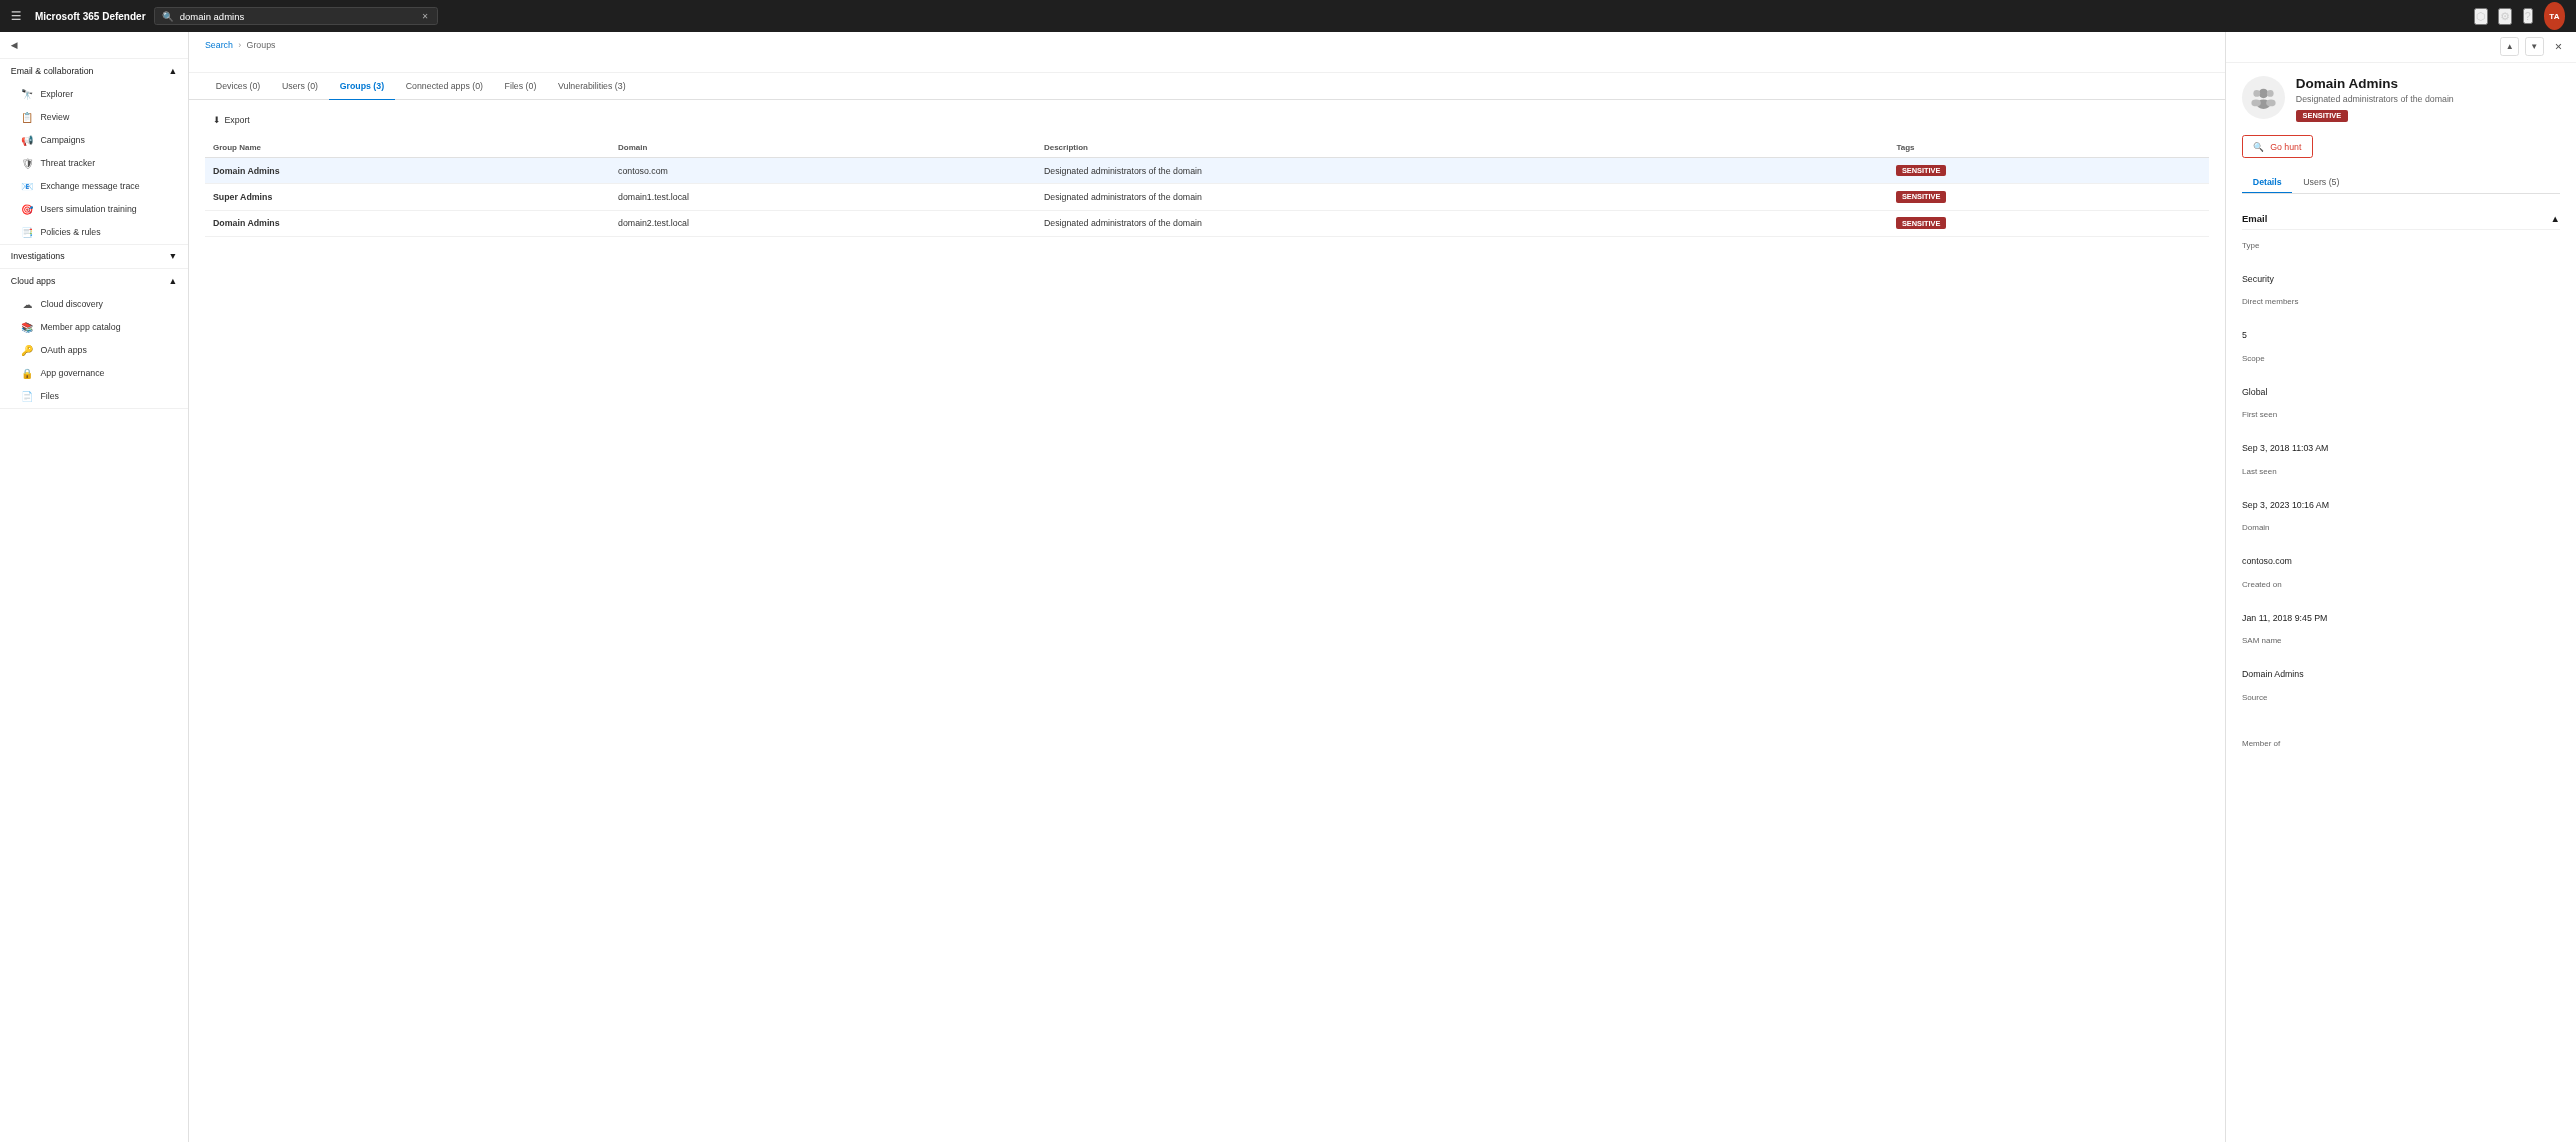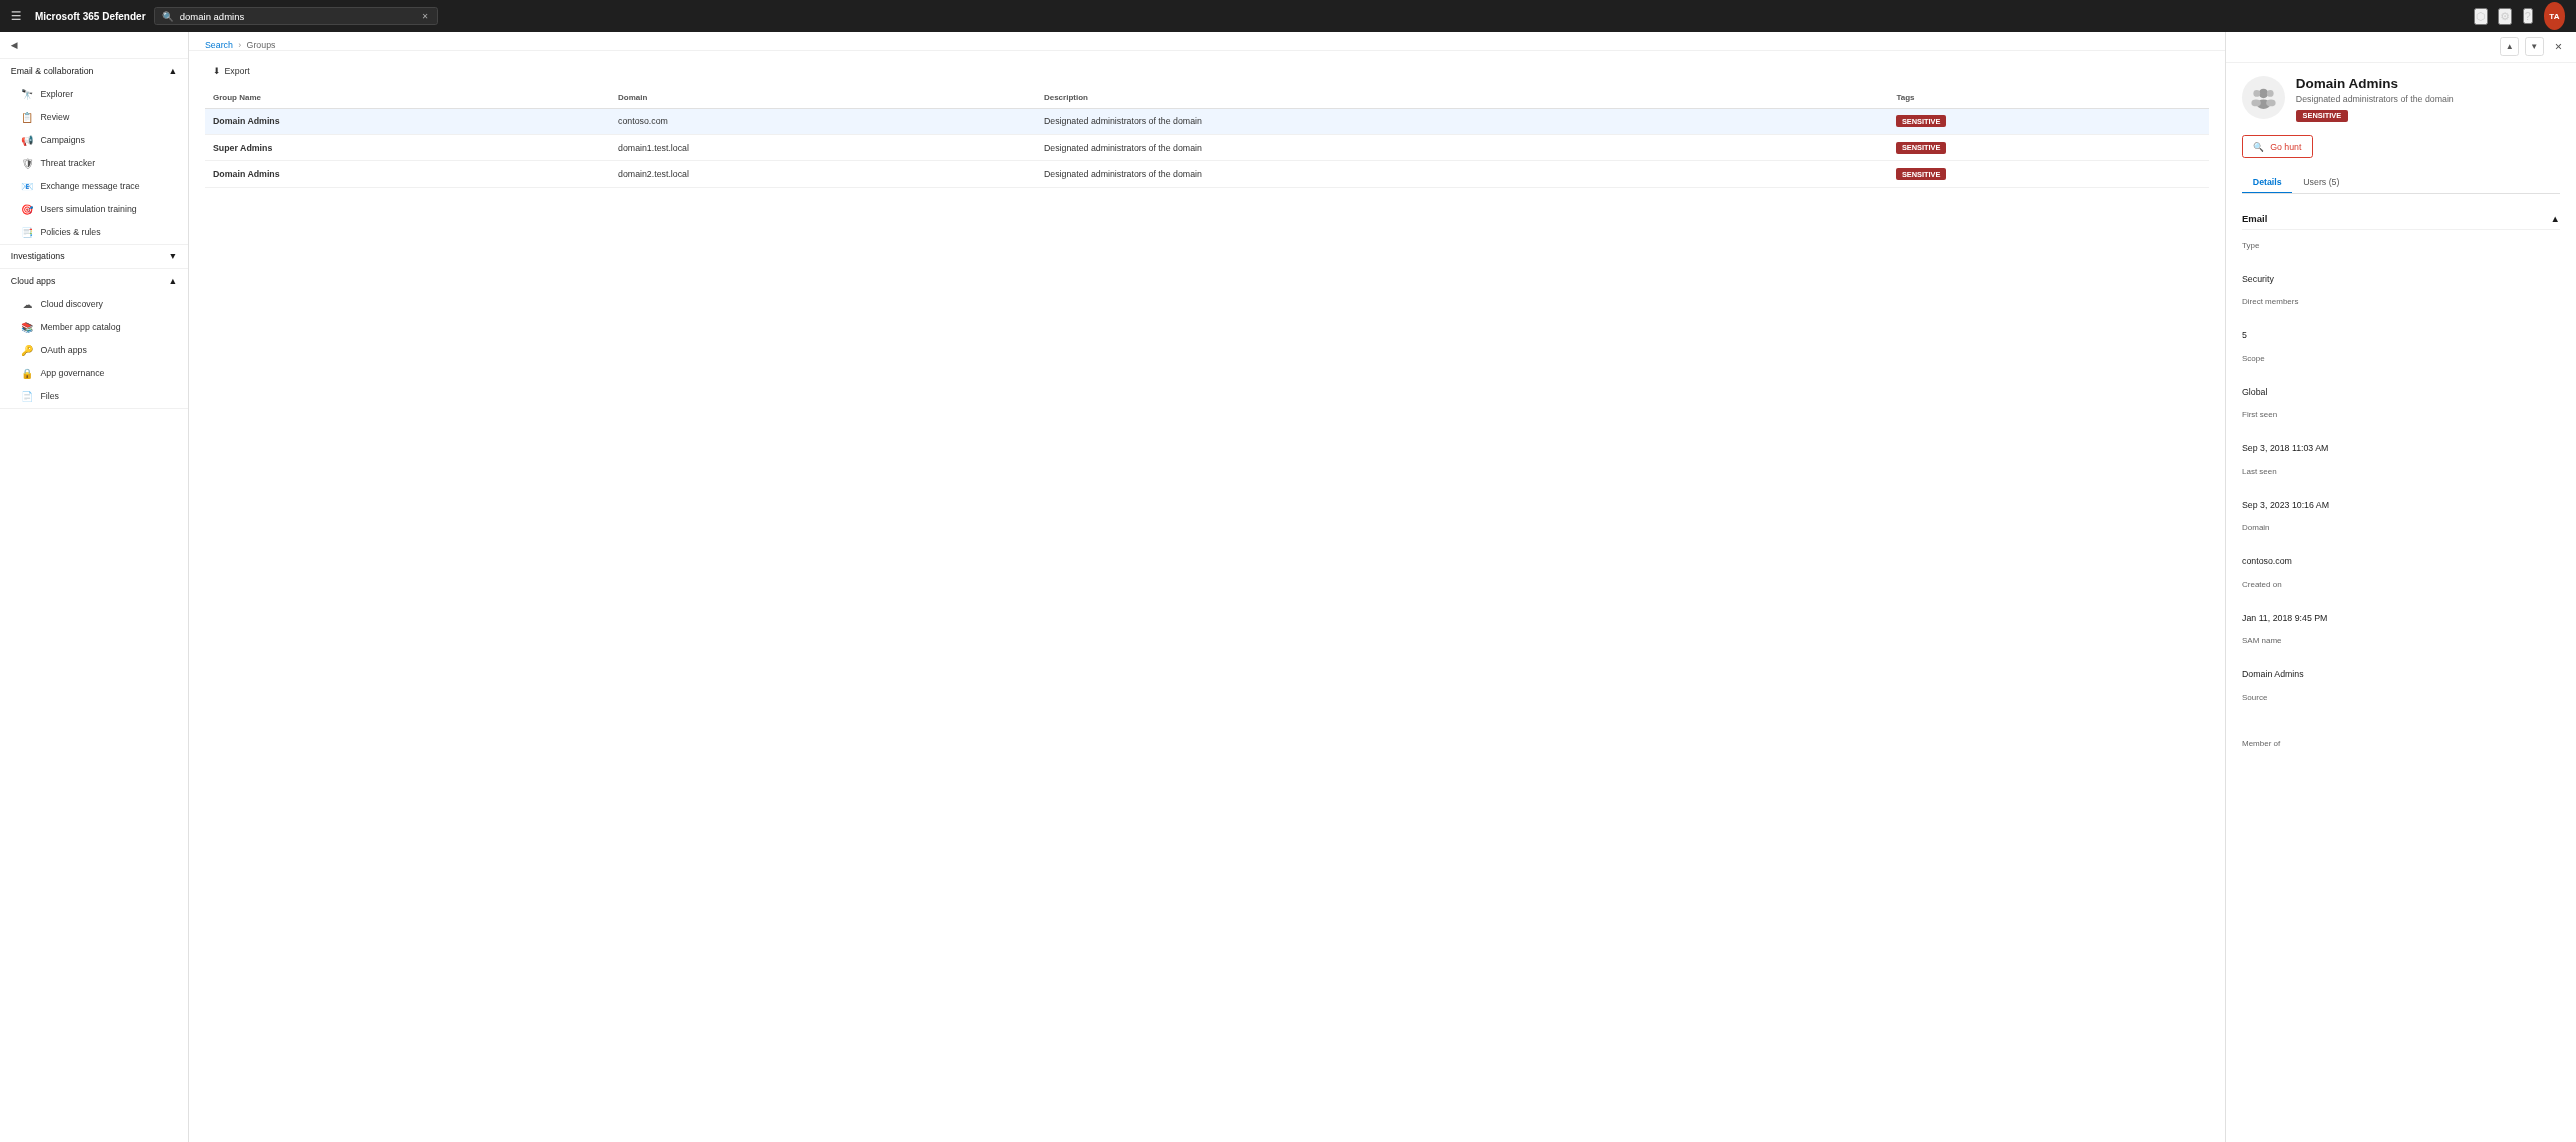--- a/index.html
+++ b/index.html
@@ -56,21 +56,21 @@
     .sidebar-item .item-icon { font-size: 10px; color: #555; width: 12px; text-align: center; }
 
     
     .content-area { flex: 1; display: flex; overflow: hidden; }
 
     
     .main-panel { flex: 1; background: #fff; display: flex; flex-direction: column; overflow: hidden; }
 
     
     .breadcrumb {
-      padding: 8px 16px 0; display: flex; align-items: center; gap: 5.4px;
+      padding: 8px 16px 22px; display: flex; align-items: center; gap: 5.4px;
       font-size: 8.8px; color: #666; border-bottom: 0.7px solid #f0f0f0;
     }
     .breadcrumb a { color: #0078d4; text-decoration: none; cursor: pointer; }
     .breadcrumb .sep { color: #999; }
 
     
     .tabs {
       display: flex; align-items: center; padding: 0 16px;
       border-bottom: 0.7px solid #e0e0e0; background: #fff;
     }
@@ -269,20 +269,28 @@
   <div class="content-area">
 
     <div class="main-panel">
 
       <div class="breadcrumb">
         <a>Search</a>
         <span class="sep">›</span>
         <span>Groups</span>
       </div>
 
+      <div class="tabs">
+        <div class="tab">Devices (0)</div>
+        <div class="tab">Users (0)</div>
+        <div class="tab active">Groups (3)</div>
+        <div class="tab">Connected apps (0)</div>
+        <div class="tab">Files (0)</div>
+        <div class="tab">Vulnerabilities (3)</div>
+      </div>
 
       <div class="table-area">
         <div class="table-toolbar">
           <button class="export-btn">
             <span>⬇</span>
             <span>Export</span>
           </button>
         </div>
 
         <table>

